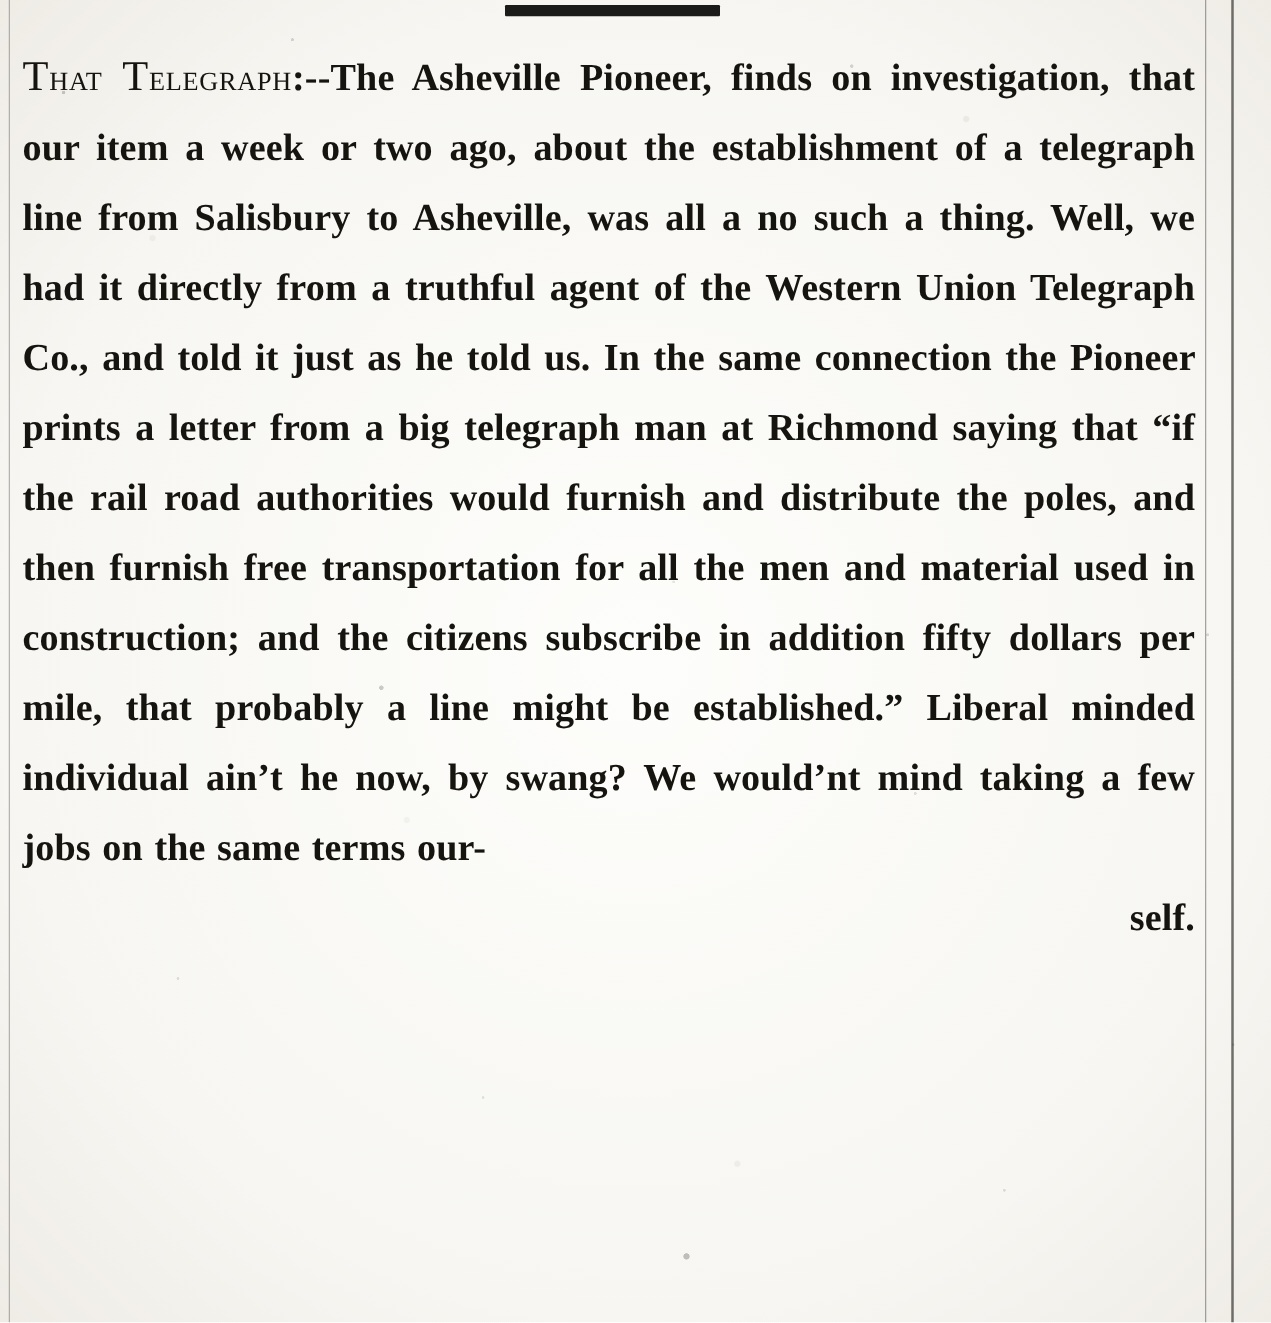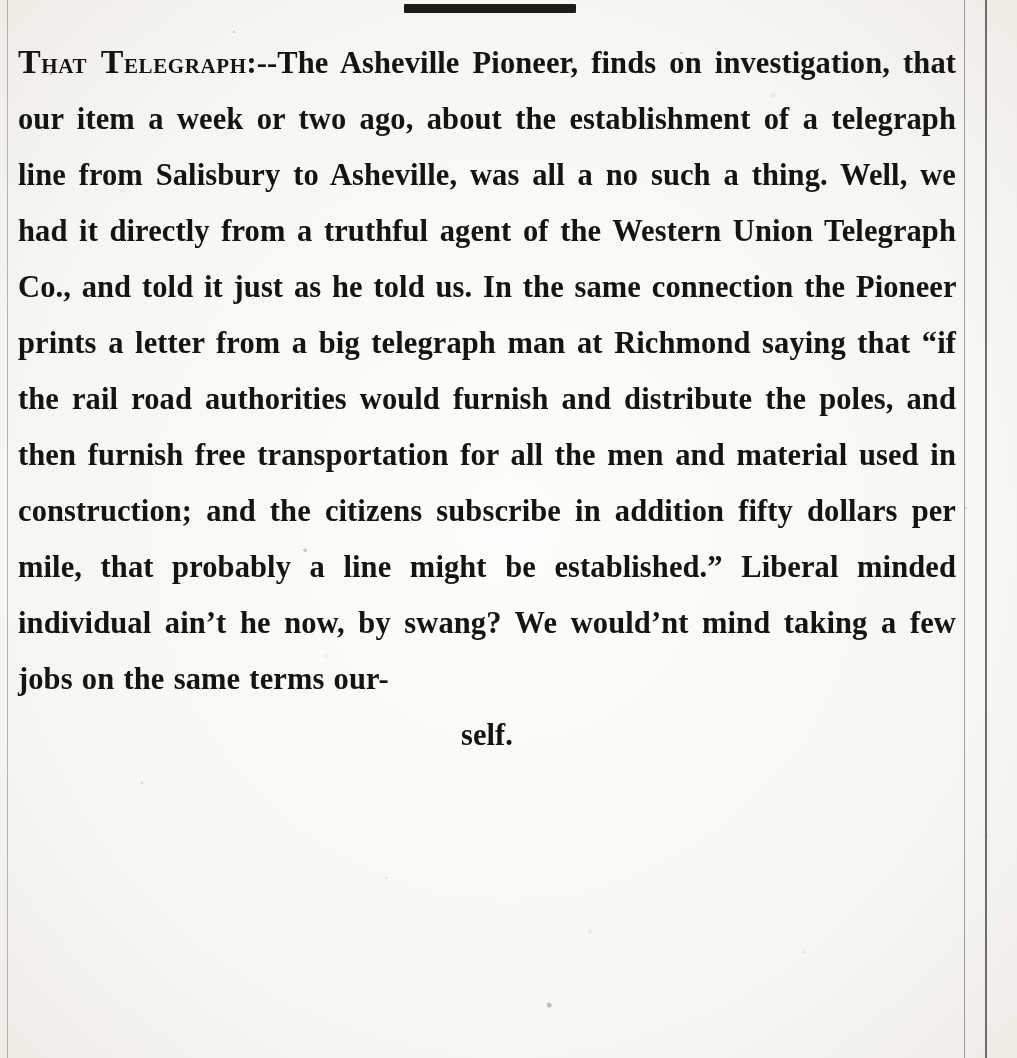--- a/index.html
+++ b/index.html
@@ -66,31 +66,31 @@
     text-justify: inter-word;
     letter-spacing: .1px;
     word-spacing: 1.5px;
     -webkit-font-smoothing: none;
   }
 
   .article p { margin: 0; }
 
   .smallcaps-lead {
     font-variant: small-caps;
-    font-weight: bold;
+    font-weight: normal;
     letter-spacing: .6px;
   }
   .lead-cap {
     font-size: 34px;
   }
   .ital { }
 
   
   .article .last-line {
-    text-align: center;
+    text-align: right;
   }
 
   
   .speckles {
     position: absolute;
     inset: 0;
     pointer-events: none;
     opacity: .5;
     background-image:
       radial-gradient(circle at 5% 7%, rgba(40,38,34,.45) 0 1.2px, transparent 1.6px),

